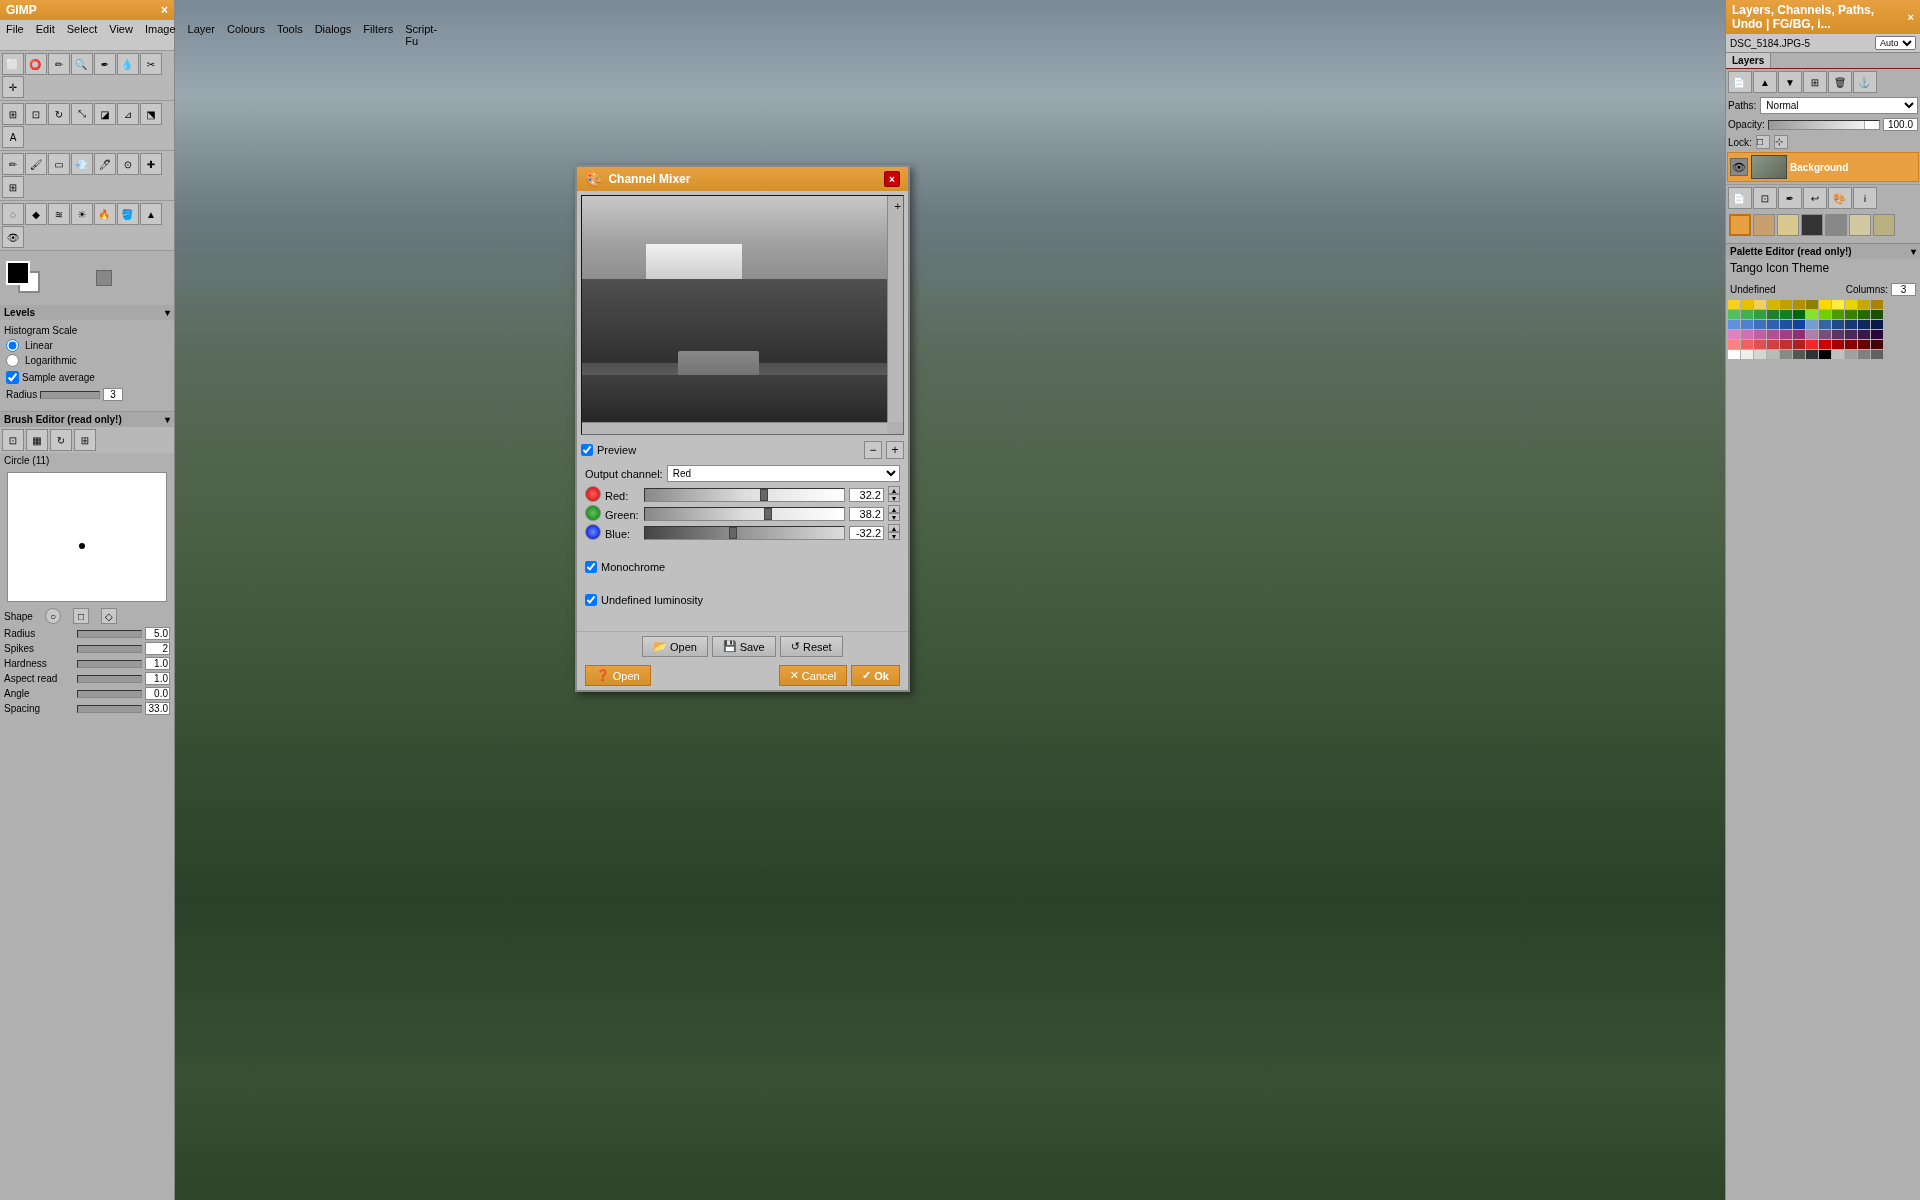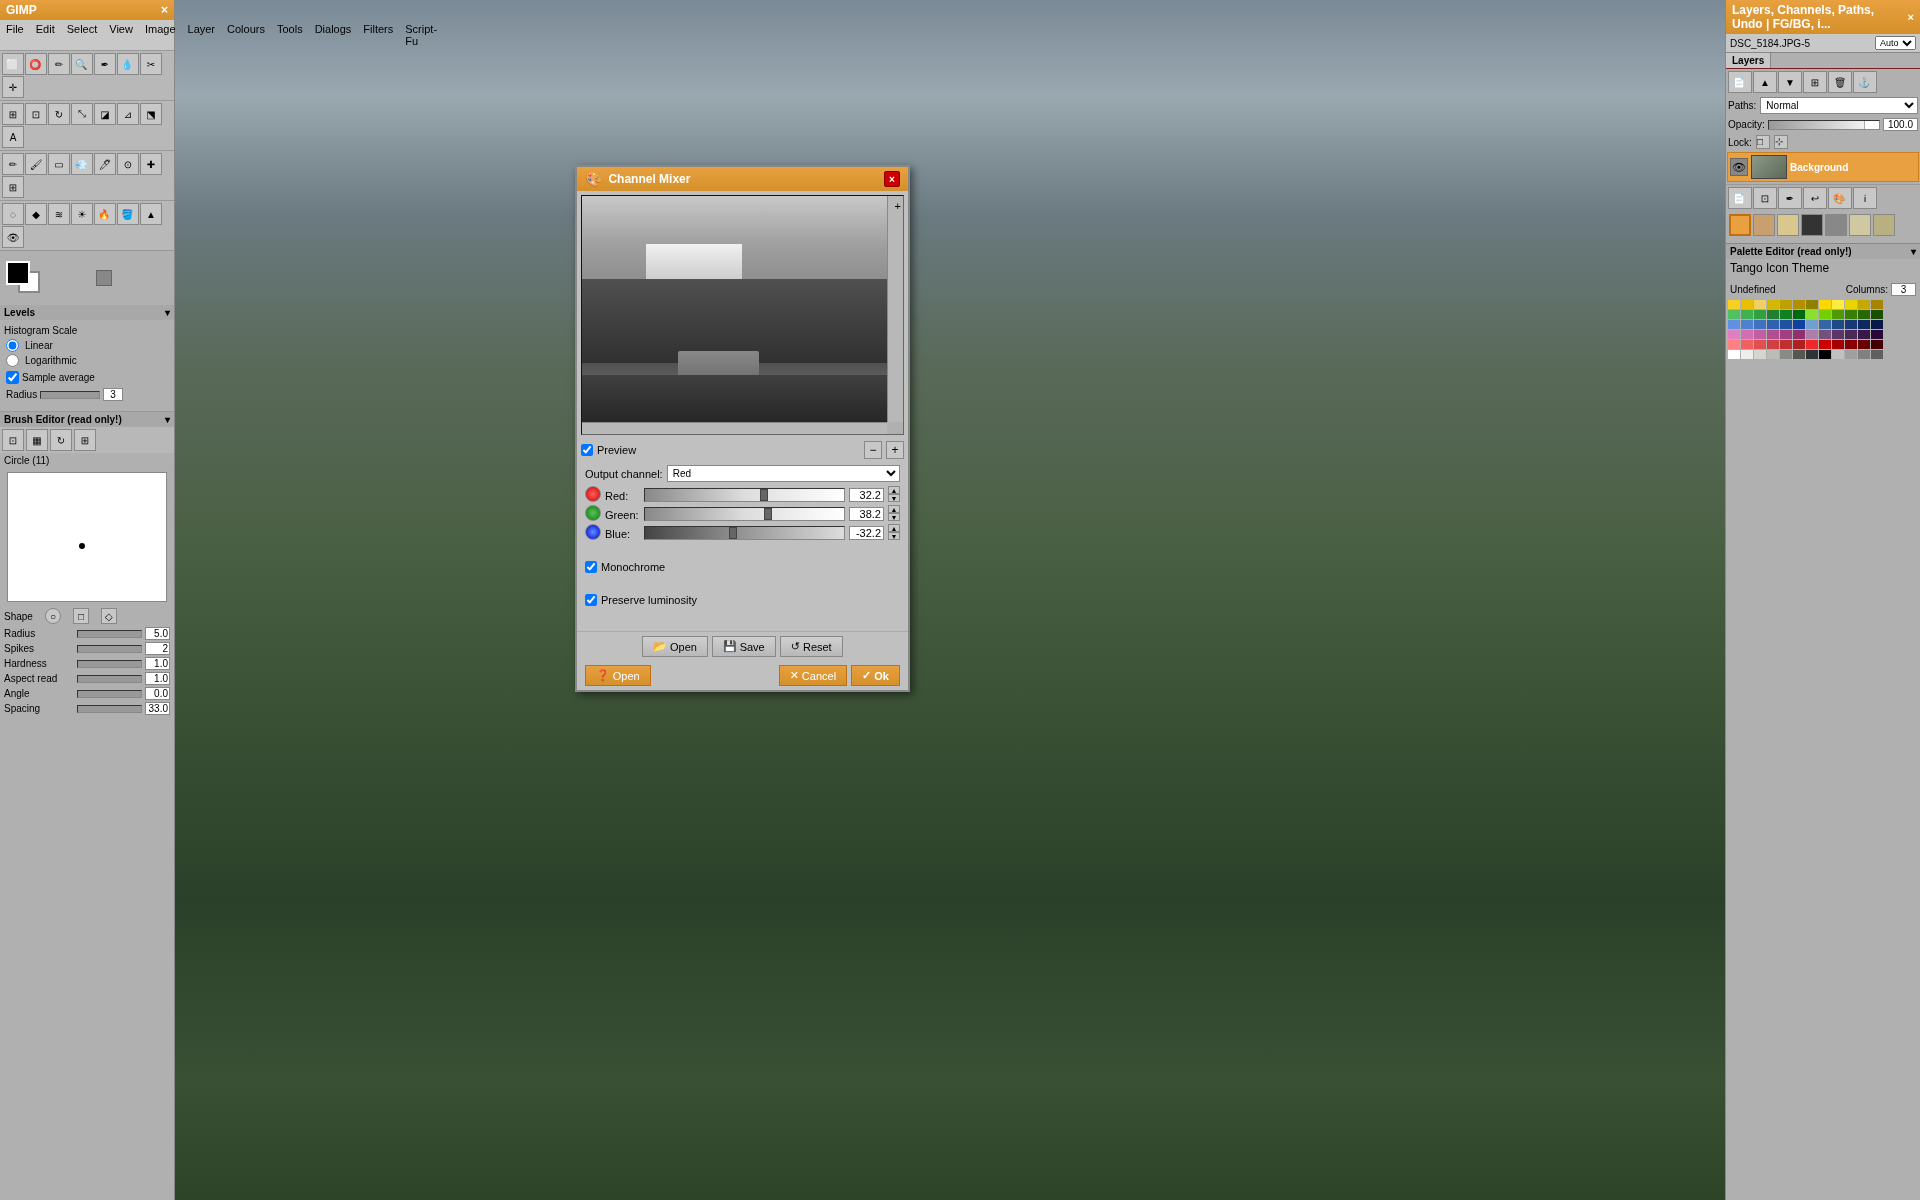--- a/index.html
+++ b/index.html
@@ -895,21 +895,21 @@
         </div>
       </div>
 
       <div class="checkbox-row">
         <input type="checkbox" checked="" style="">
         <span class="checkbox-label">Monochrome</span>
       </div>
 
       <div class="checkbox-row">
         <input type="checkbox" checked="" style="">
-        <span class="checkbox-label">Preserve luminosity</span>
+        <span class="checkbox-label">Undefined luminosity</span>
       </div>
 
     </div>
 
     <div class="dialog-buttons-bar">
       <button class="dialog-btn">
         <span>📂</span>
         <span>Open</span>
       </button>
       <button class="dialog-btn">

